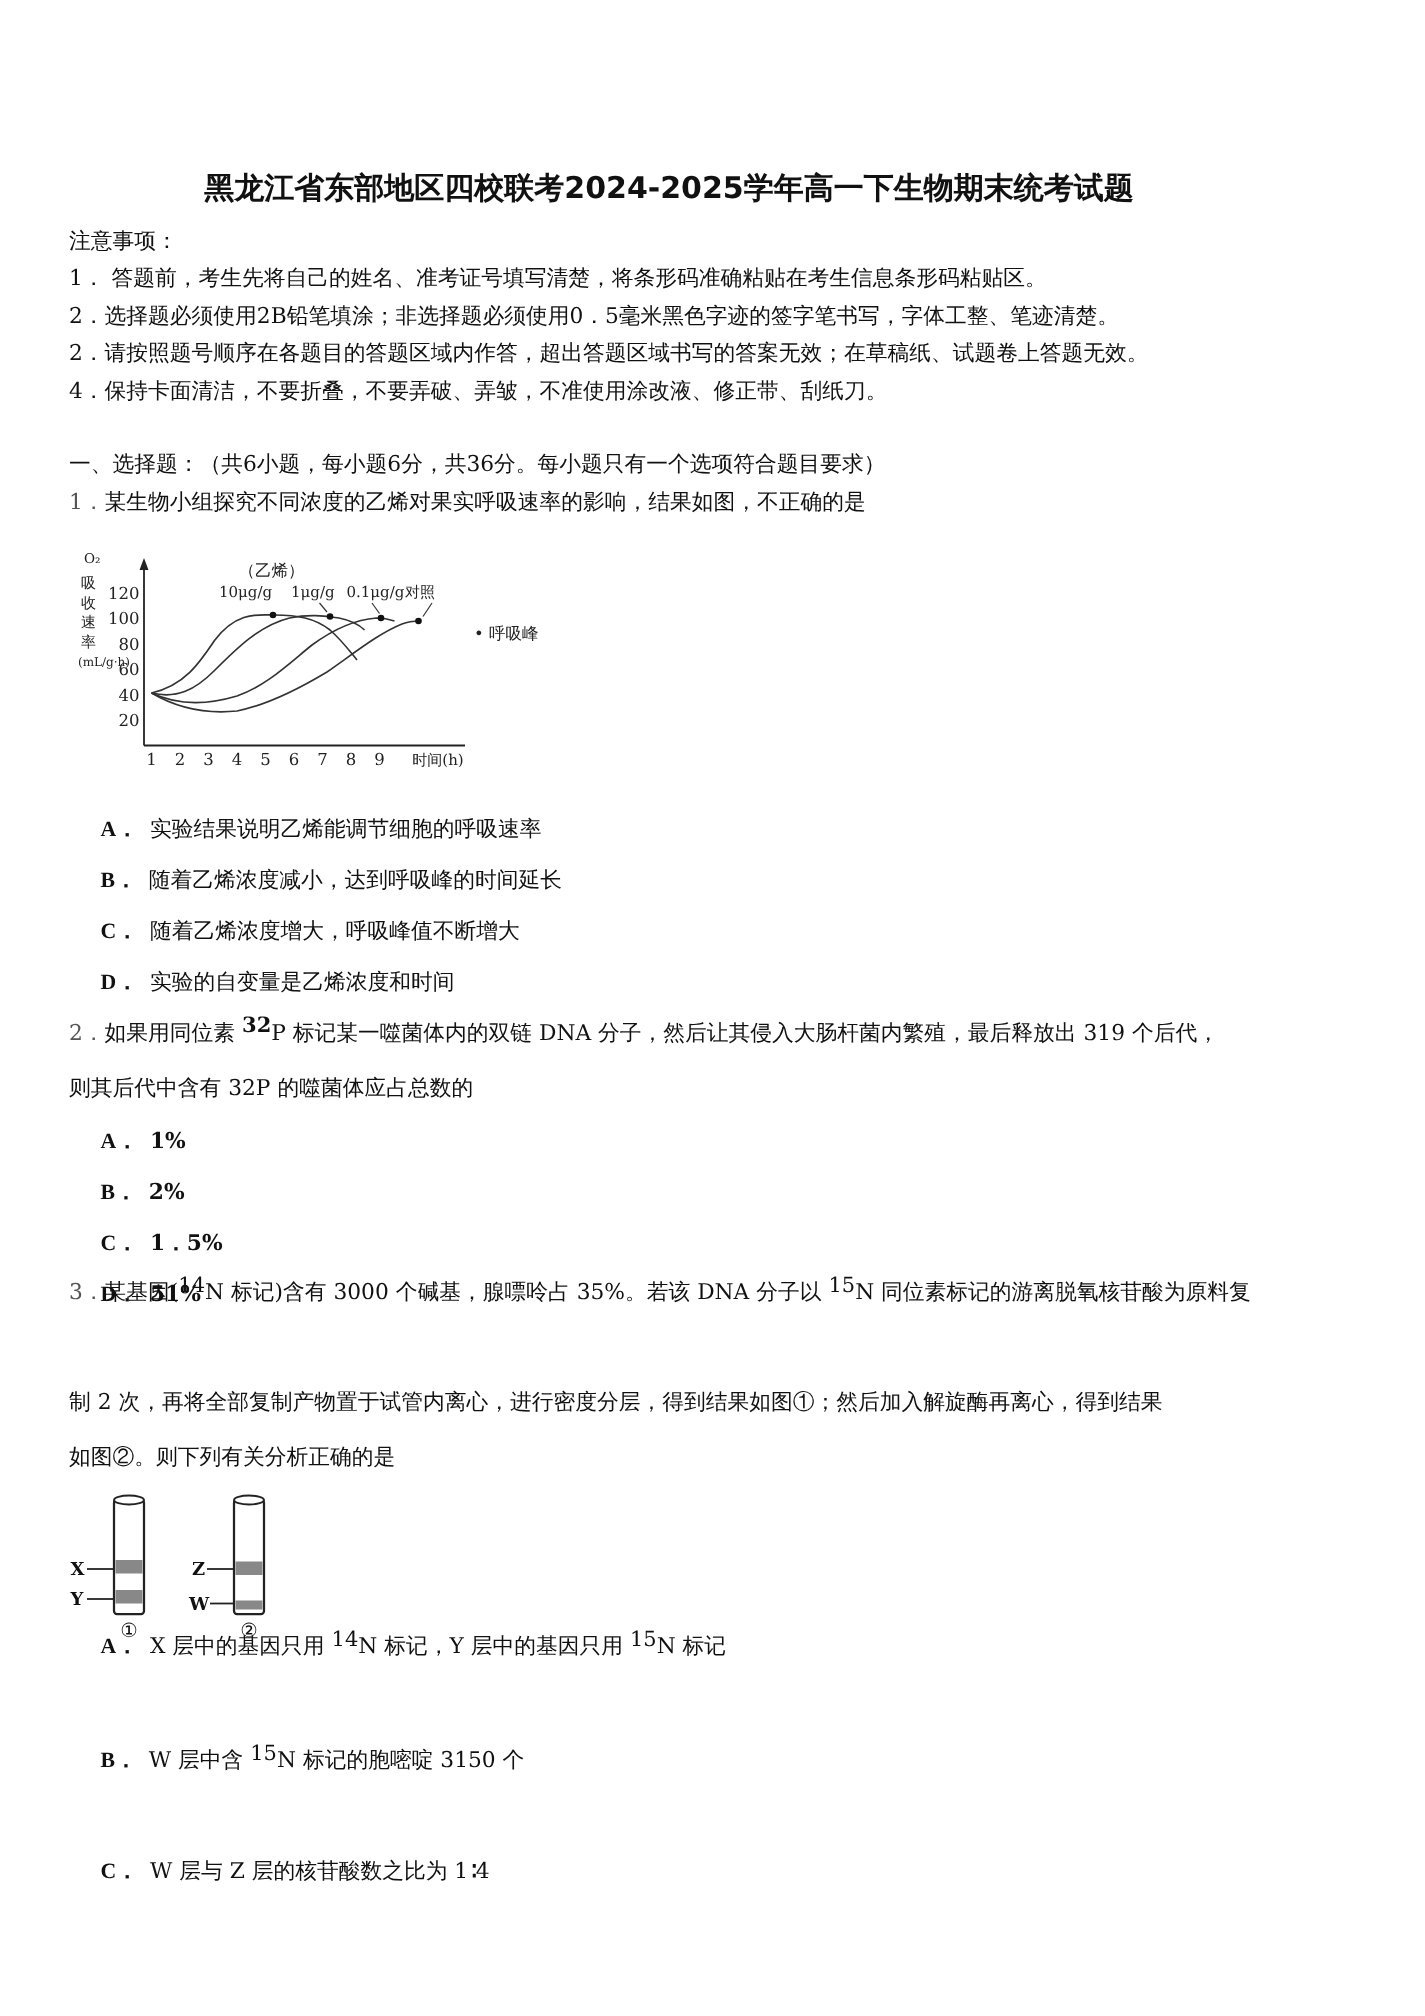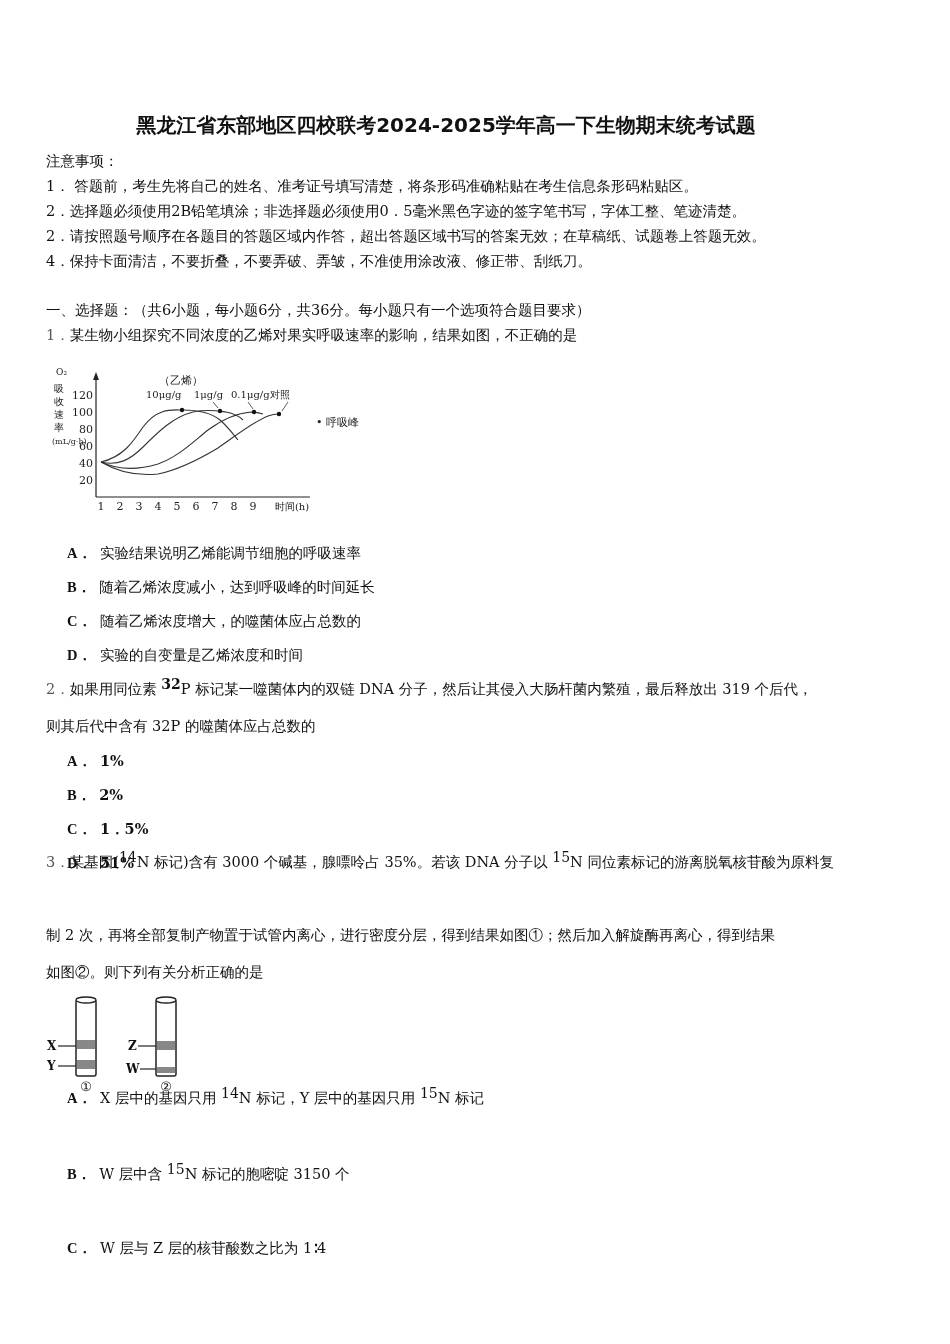--- a/index.html
+++ b/index.html
@@ -94,21 +94,21 @@
   <g stroke="#333" stroke-width="0.8" fill="none">
     <line x1="165" y1="40" x2="170" y2="46"></line>
     <line x1="200" y1="40" x2="205" y2="47"></line>
     <line x1="240" y1="40" x2="234" y2="49"></line>
   </g>
   <text x="268" y="64" font-size="11" fill="#222">• 呼吸峰</text>
 </svg>
 
 <div class="opt" style="top:543px"><span class="lbl">A．</span><span>实验结果说明乙烯能调节细胞的呼吸速率</span></div>
 <div class="opt" style="top:577px"><span class="lbl">B．</span><span>随着乙烯浓度减小，达到呼吸峰的时间延长</span></div>
-<div class="opt" style="top:611px"><span class="lbl">C．</span><span>随着乙烯浓度增大，的噬菌体应占总数的</span></div>
+<div class="opt" style="top:611px"><span class="lbl">C．</span><span>随着乙烯浓度增大，呼吸峰值不断增大</span></div>
 <div class="opt" style="top:645px"><span class="lbl">D．</span><span>实验的自变量是乙烯浓度和时间</span></div>
 
 <div class="line" style="top:679px">
   <span class="num">2．</span><span>如果用同位素 </span><sup class="b">32</sup><span class="b" style="font-weight:normal">P 标记某一噬菌体内的双链 DNA 分子，然后让其侵入大肠杆菌内繁殖，最后释放出 319 个后代，</span>
 </div>
 <div class="line" style="top:716px">则其后代中含有 32P 的噬菌体应占总数的</div>
 
 <div class="opt" style="top:751px"><span class="lbl">A．</span><span class="b">1%</span></div>
 <div class="opt" style="top:785px"><span class="lbl">B．</span><span class="b">2%</span></div>
 <div class="opt" style="top:819px"><span class="lbl">C．</span><span class="b">1．5%</span></div>

